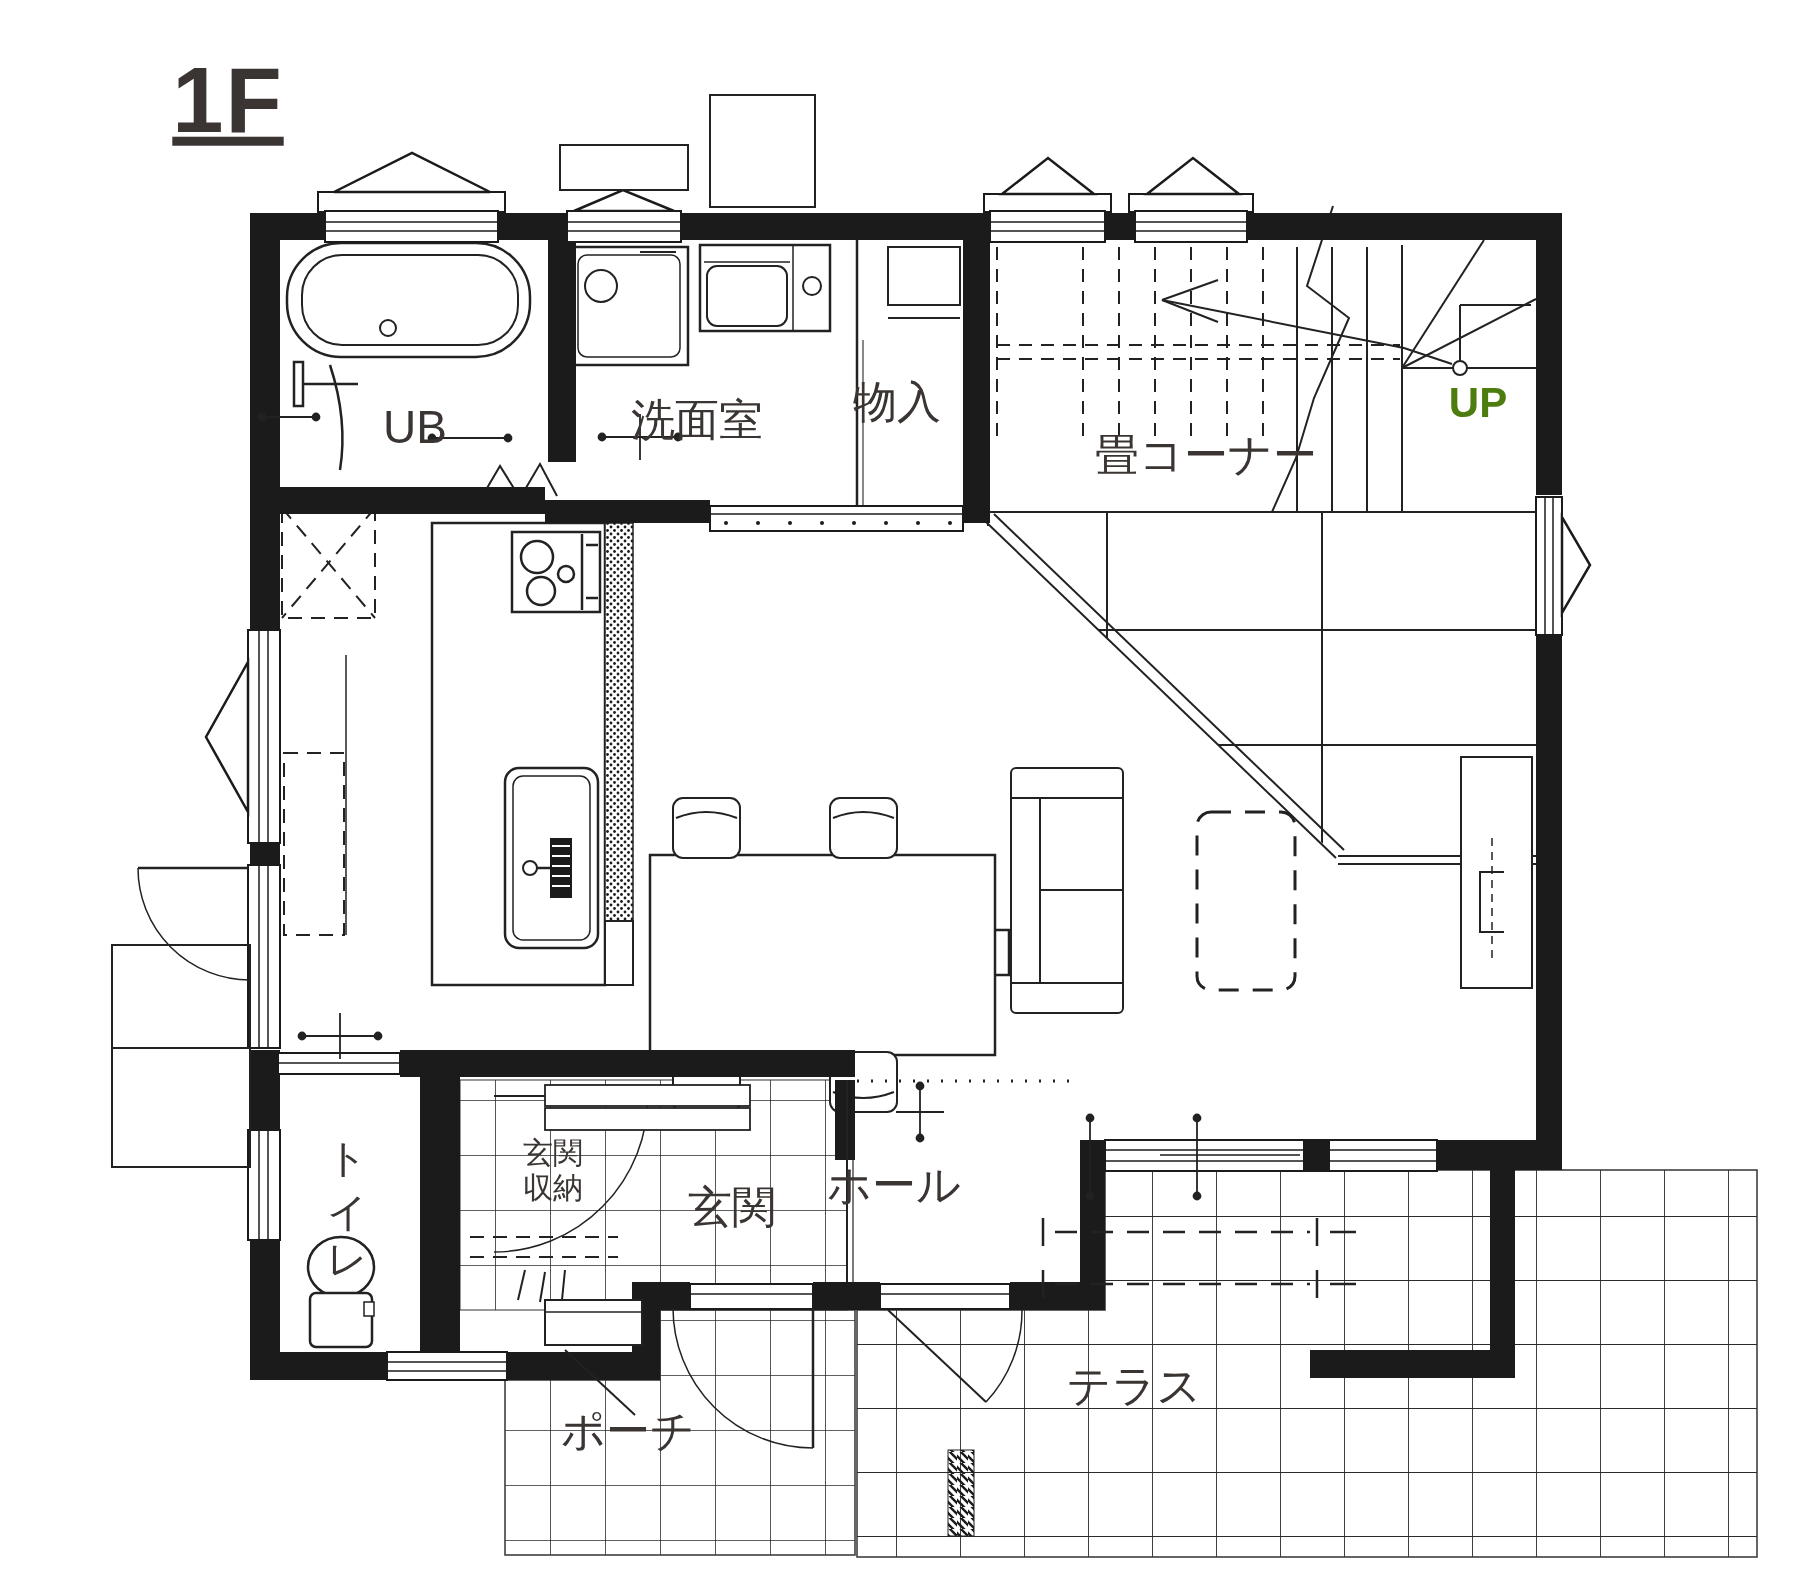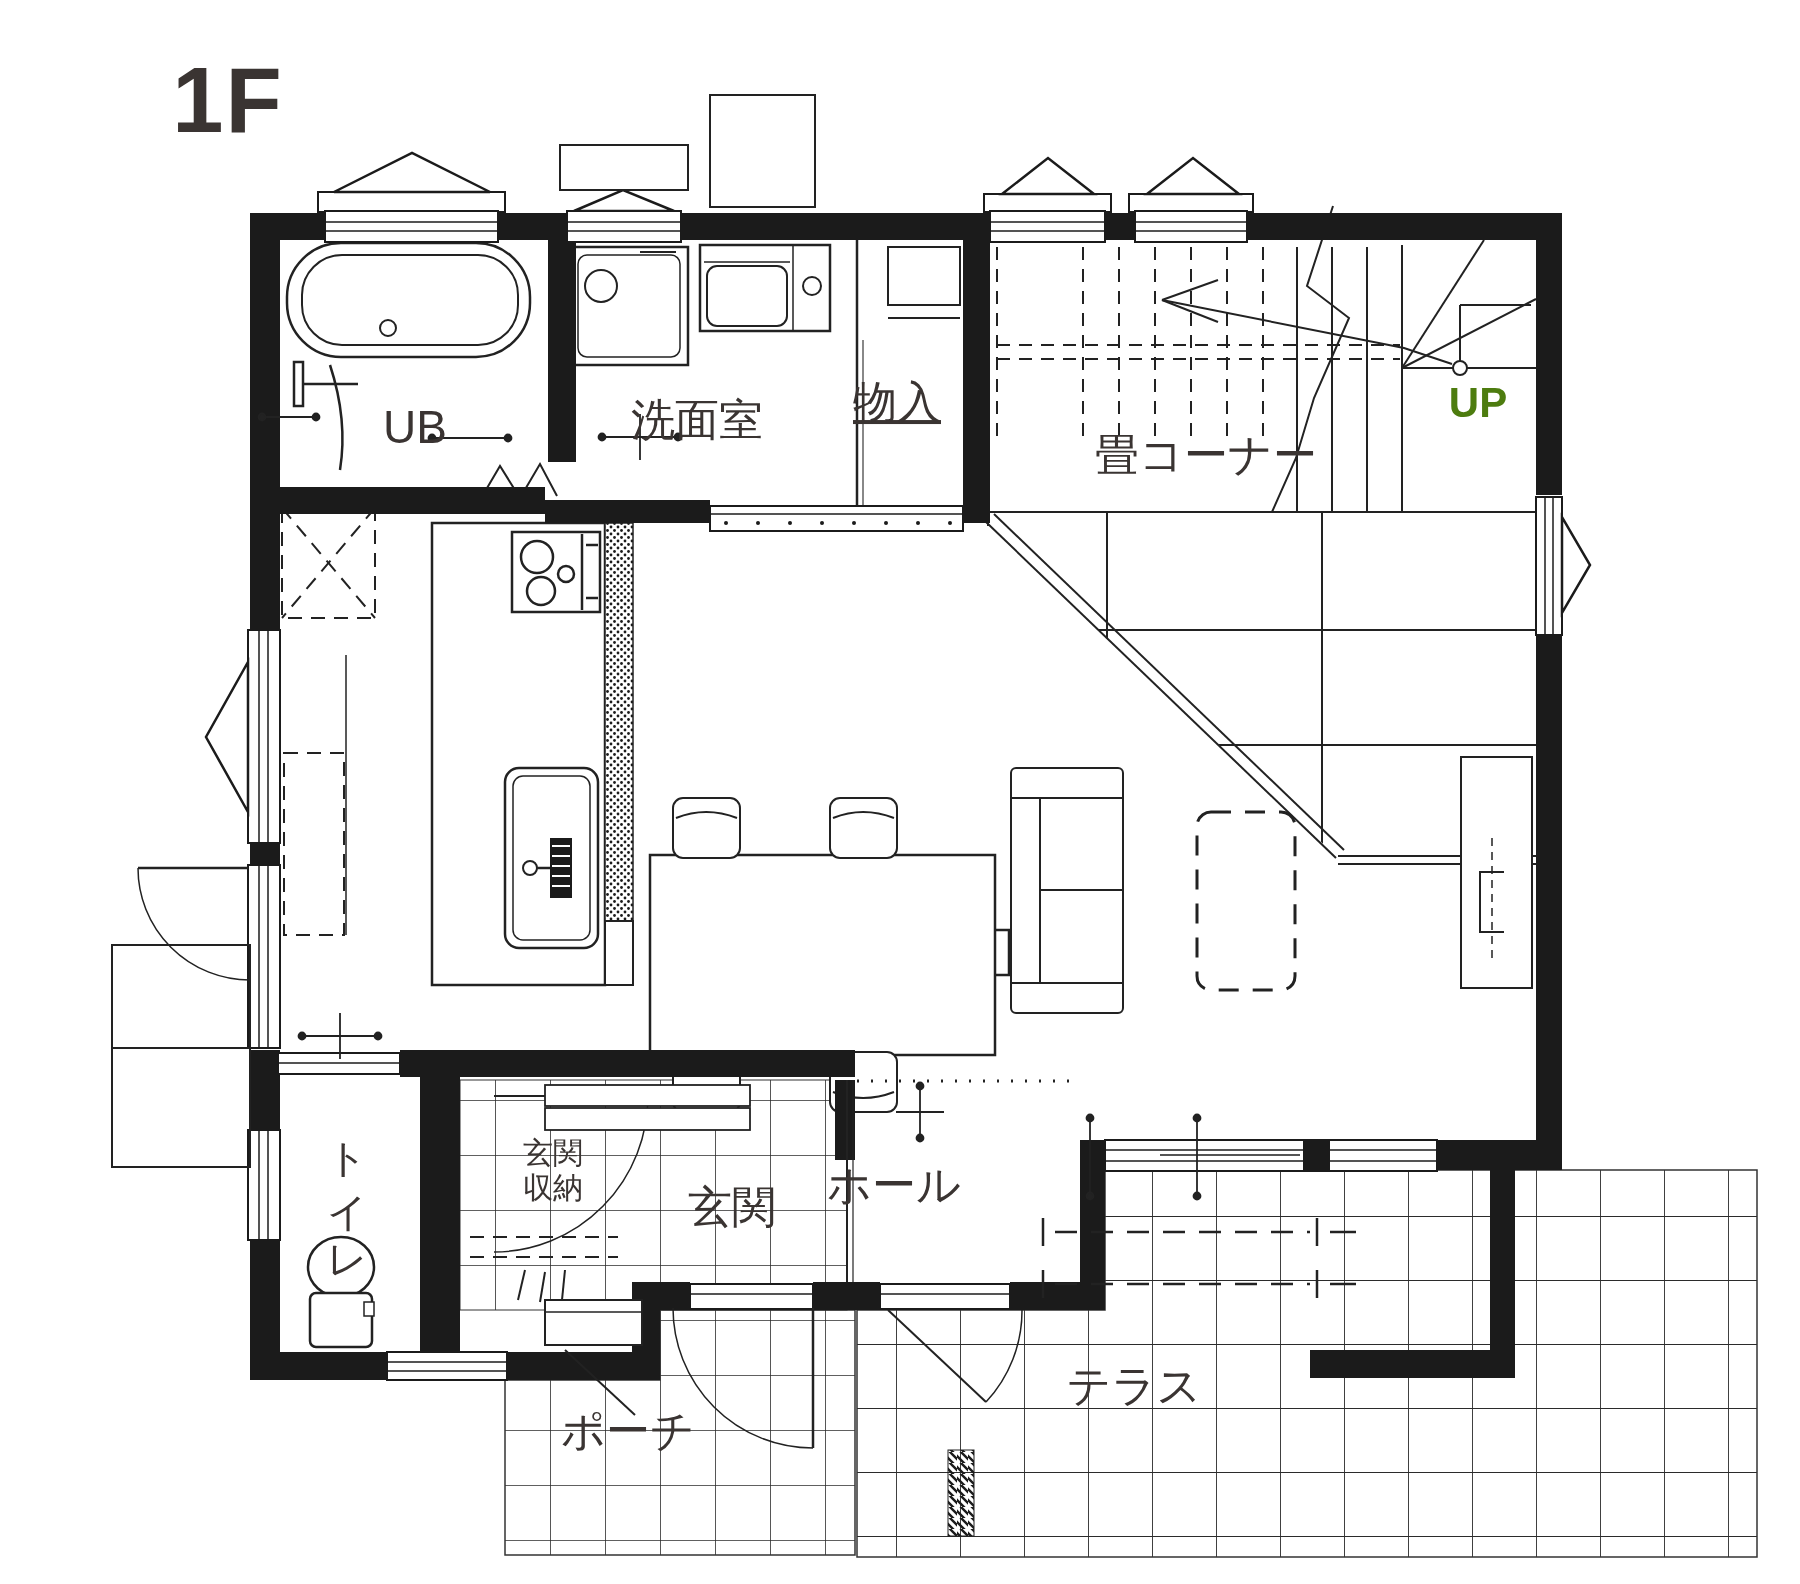--- a/index.html
+++ b/index.html
@@ -408,24 +408,24 @@
     <line x1="896" y1="1112" x2="944" y2="1112"></line>
     <line x1="1090" y1="1118" x2="1090" y2="1196"></line>
         <circle cx="1090" cy="1118" r="3.5"></circle>
         <circle cx="1090" cy="1196" r="3.5"></circle>
     <line x1="1197" y1="1118" x2="1197" y2="1196"></line>
         <circle cx="1197" cy="1118" r="3.5"></circle>
         <circle cx="1197" cy="1196" r="3.5"></circle>
   </g>
 </svg>
 
-<div class="lbl lbl-floor" style="left:228px;top:100px;">1F</div>
+<div class="lbl lbl-floor" style="left:228px;top:100px;text-decoration:underline;">1F</div>
 <div class="lbl lbl-room lbl-ub" style="left:415px;top:427px;">UB</div>
 <div class="lbl lbl-room" style="left:697px;top:420px;">洗面室</div>
-<div class="lbl lbl-room" style="left:897px;top:402px;text-decoration:underline;">物入</div>
+<div class="lbl lbl-room" style="left:897px;top:402px;">物入</div>
 <div class="lbl lbl-room" style="left:1206px;top:455px;text-align:center;">畳コーナー</div>
 <div class="lbl lbl-up" style="left:1478px;top:403px;">UP</div>
 <div class="lbl lbl-vert" style="left:347px;top:1192px;">トイレ</div>
 <div class="lbl lbl-wrap2" style="left:553px;top:1170px;">玄関収納</div>
 <div class="lbl lbl-room" style="left:732px;top:1207px;">玄関</div>
 <div class="lbl lbl-room" style="left:894px;top:1185px;">ホール</div>
 <div class="lbl lbl-room" style="left:628px;top:1431px;">ポーチ</div>
 <div class="lbl lbl-room" style="left:1134px;top:1386px;">テラス</div>
 
 </div>

